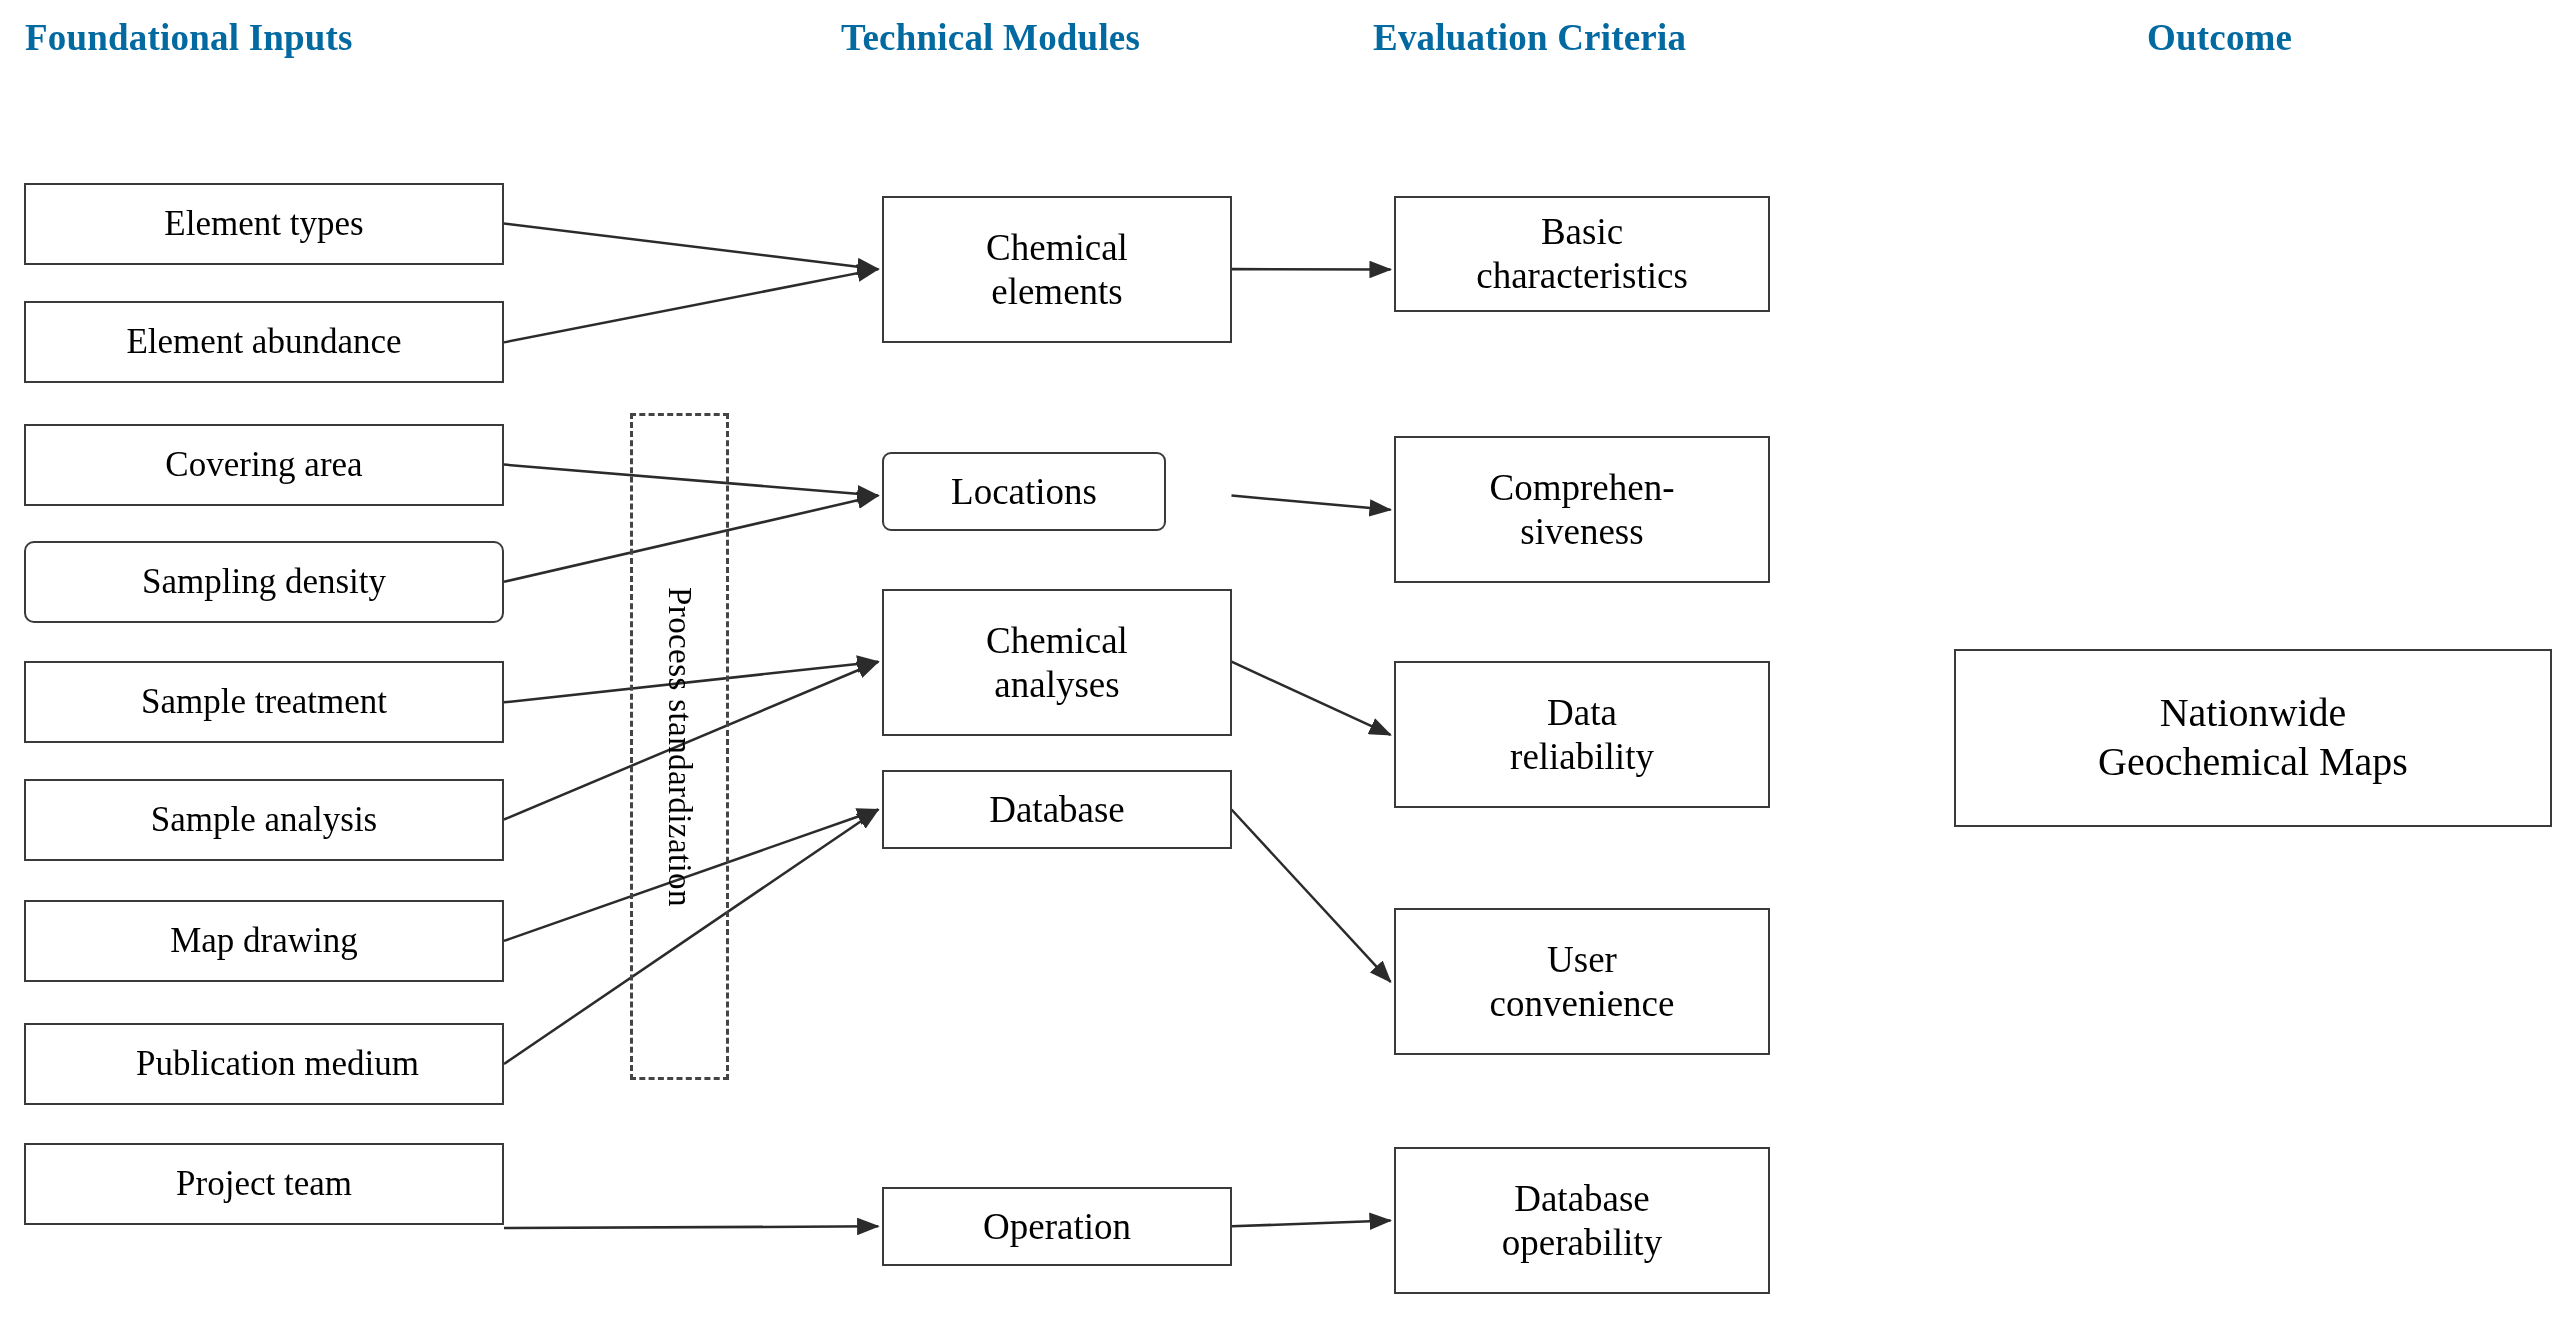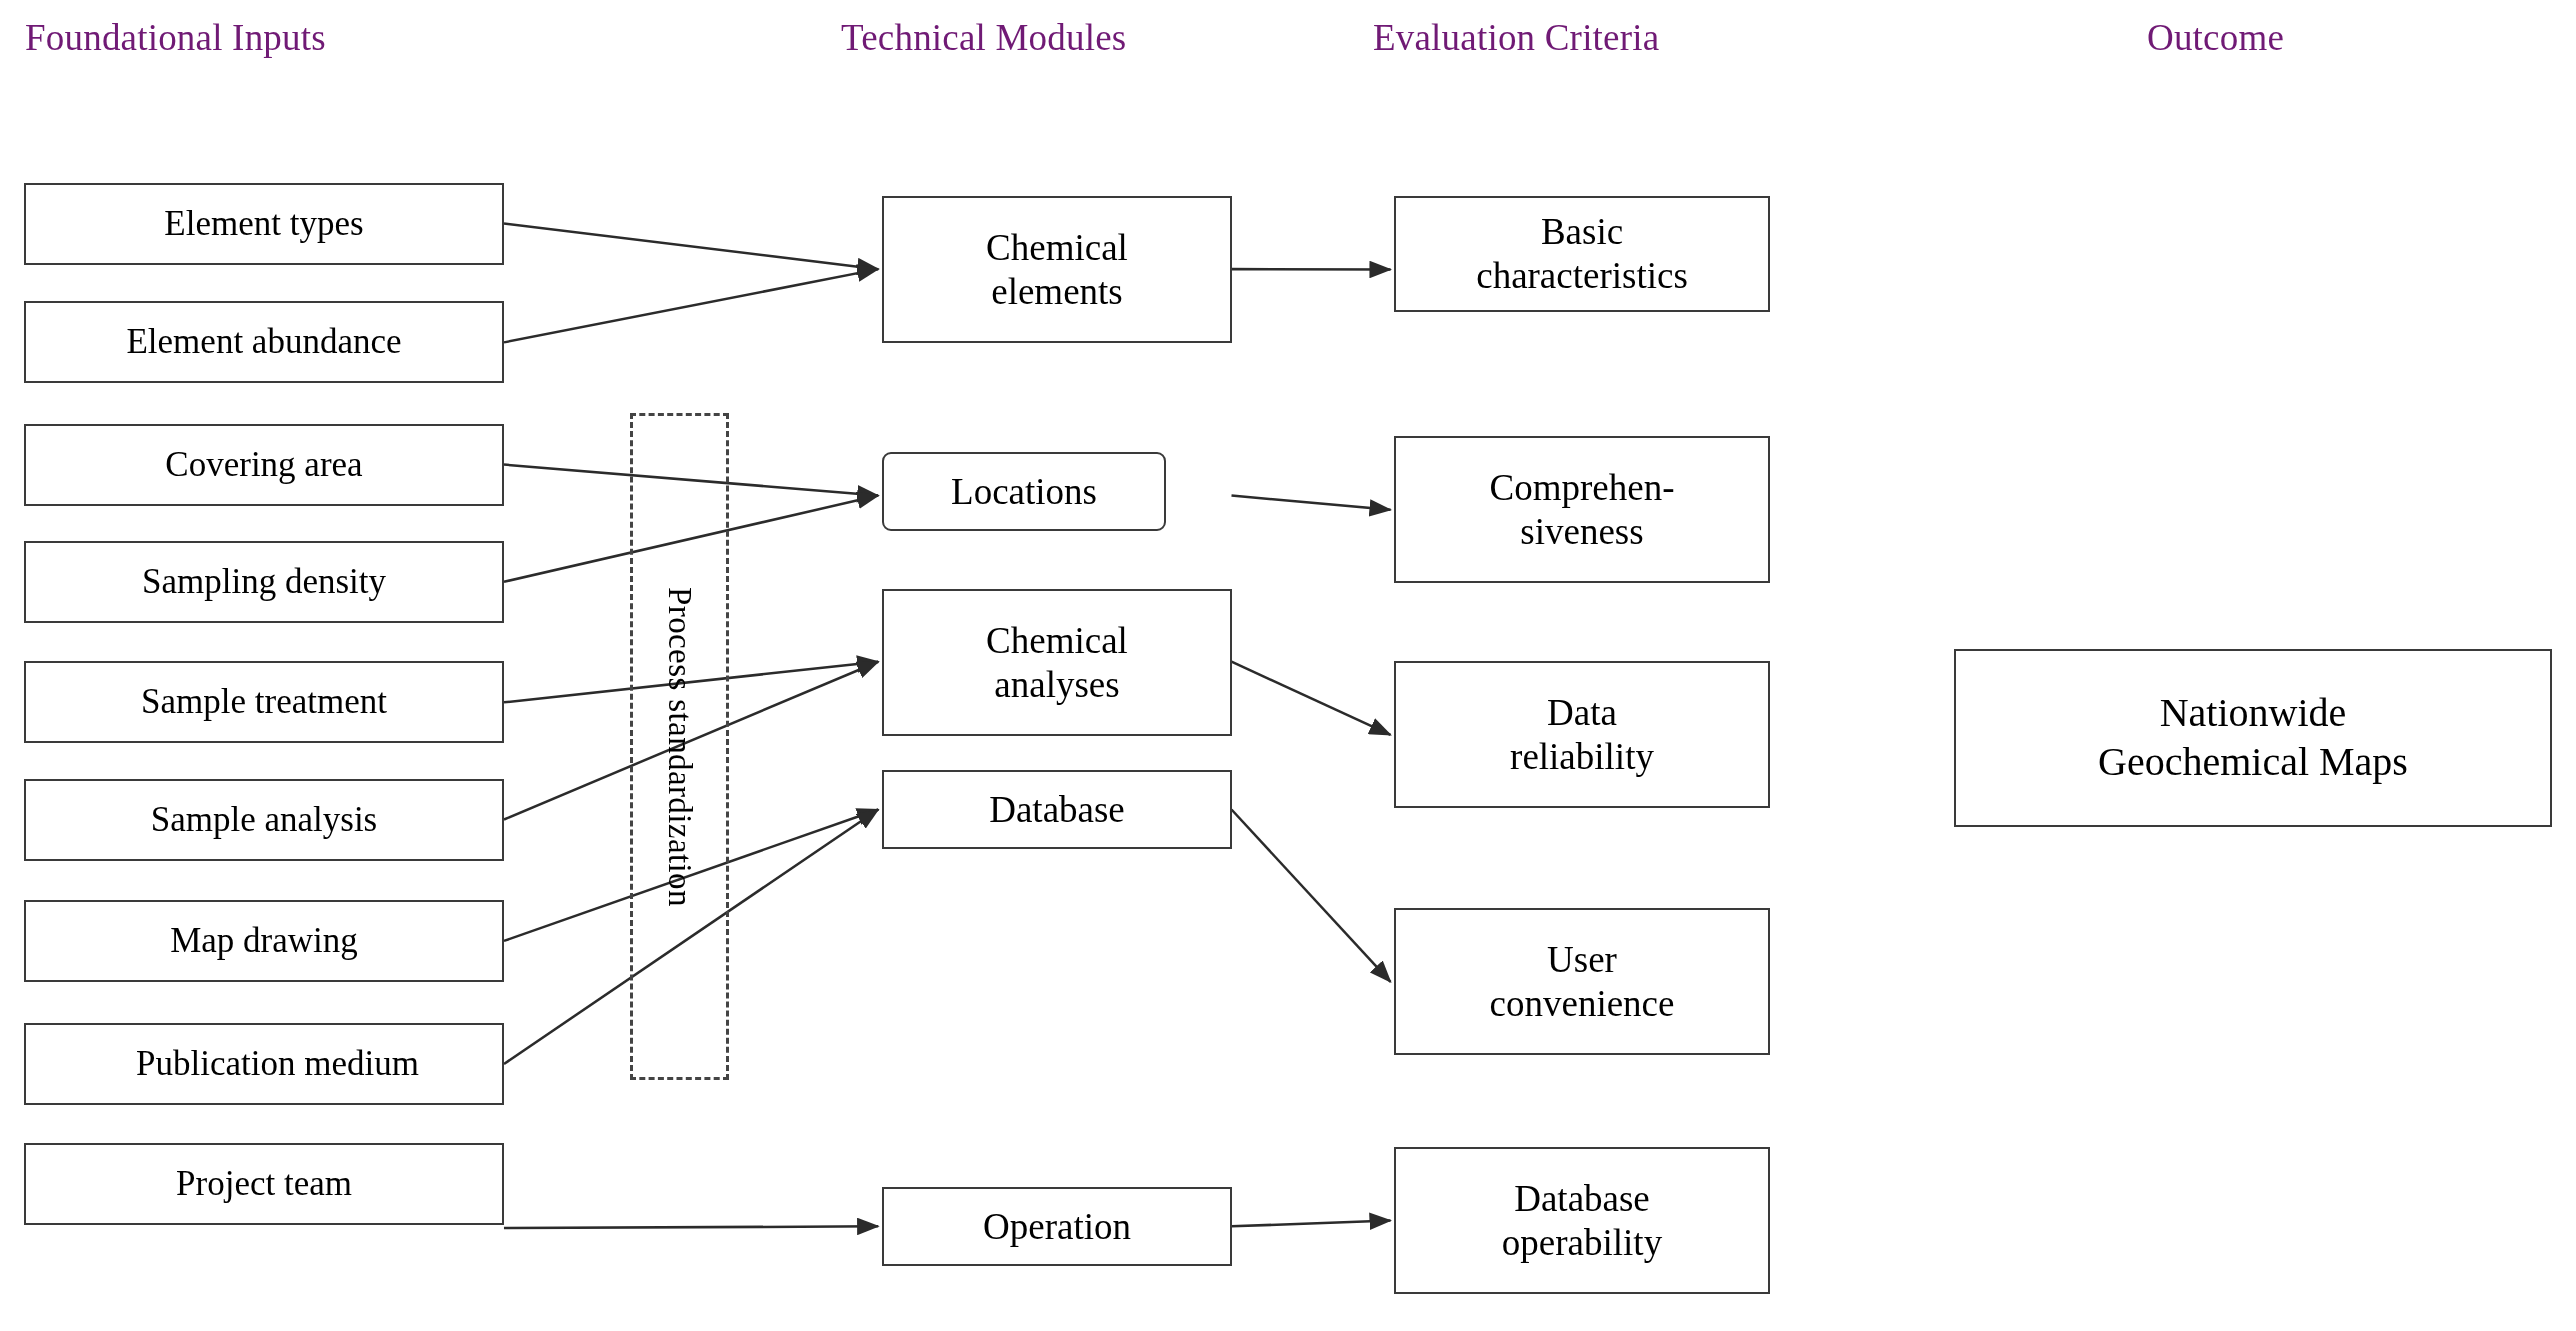--- a/index.html
+++ b/index.html
@@ -12,26 +12,26 @@
   #canvas{
     position:relative;
     width:2576px;
     height:1331px;
     background:#ffffff;
     overflow:hidden;
   }
   
   .col-header{
     position:absolute;
-    font-weight:normal;
+    font-weight:bold;
     font-size:37px;
     line-height:1.1;
     white-space:nowrap;
     letter-spacing:0.2px;
-    color:#701a75;
+    color:#0369a1;
   }
   
   .node{
     position:absolute;
     box-sizing:border-box;
     border:2.5px solid #3a3a3a;
     background:#ffffff;
     display:flex;
     align-items:center;
     justify-content:center;
@@ -120,21 +120,21 @@
 
   <div class="node input" style="left:24px;top:183px;width:480px;height:82px;">
     <span class="label">Element types</span>
   </div>
   <div class="node input" style="left:24px;top:301px;width:480px;height:82px;">
     <span class="label">Element abundance</span>
   </div>
   <div class="node input" style="left:24px;top:424px;width:480px;height:82px;">
     <span class="label">Covering area</span>
   </div>
-  <div class="node input" style="left:24px;top:541px;width:480px;height:82px;">
+  <div class="node input" style="left:24px;top:541px;width:480px;height:82px;border-radius:10px;">
     <span class="label">Sampling density</span>
   </div>
   <div class="node input" style="left:24px;top:661px;width:480px;height:82px;">
     <span class="label">Sample treatment</span>
   </div>
   <div class="node input" style="left:24px;top:779px;width:480px;height:82px;">
     <span class="label">Sample analysis</span>
   </div>
   <div class="node input" style="left:24px;top:900px;width:480px;height:82px;">
     <span class="label">Map drawing</span>

